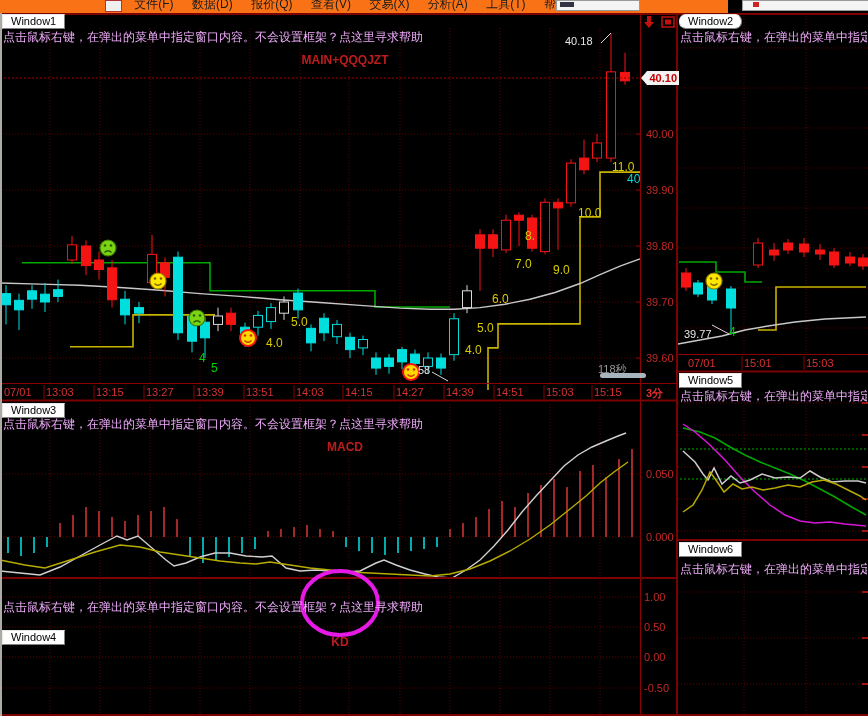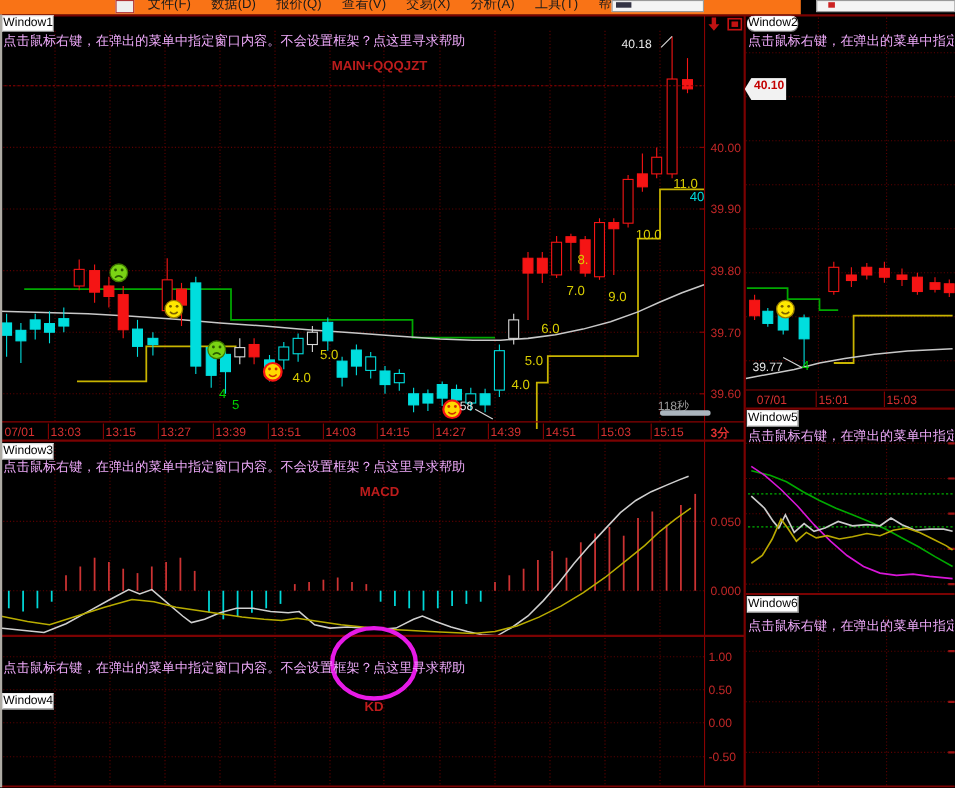--- a/index.html
+++ b/index.html
@@ -9,28 +9,28 @@
            overflow:hidden;white-space:nowrap;z-index:5;text-align:center;}
   .menu-item{display:inline-block;position:relative;top:-6px;font-size:12px;color:#1a1a1a;
              margin-right:14px;}
   .app-icon{display:inline-block;width:15px;height:10px;background:#efefef;
             border:1px solid #b03434;margin:0 8px 0 18px;vertical-align:top;}
   .tb-patch{position:absolute;top:0;height:9px;background:#f4f4f4;border:1px solid #9a9a9a;z-index:6;}
   .tb-mark{position:absolute;top:2px;width:14px;height:5px;background:#334;z-index:7;}
   .tb-mark.red{background:#c22;width:6px;}
   .left-frame{position:absolute;left:0;top:13px;width:2px;height:703px;background:#aeaba4;z-index:4;}
   .badge{position:absolute;background:#fff;color:#000;font-size:11px;line-height:13px;
-         padding:0 0;border:1px solid #808080;border-top-color:#e8e8e8;border-left-color:#e8e8e8;
+         padding:0 8px;border:1px solid #808080;border-top-color:#e8e8e8;border-left-color:#e8e8e8;
          z-index:3;}
   .help{position:absolute;color:#f0abfc;font-size:12px;white-space:nowrap;overflow:hidden;z-index:3;}
   .wtitle{position:absolute;color:#bd1c1c;font-size:12px;font-weight:bold;text-align:center;z-index:3;margin-top:39px;}
   .note-white{position:absolute;color:#e6e6e6;font-size:11px;z-index:3;}
   .note-gray{position:absolute;color:#9a9a9a;font-size:11px;z-index:3;}
   .period{position:absolute;color:#e03030;font-size:11px;font-weight:bold;z-index:3;}
-  .price-tag{position:absolute;left:677px;top:71px;width:36px;height:20px;background:#f2f2f2;
+  .price-tag{position:absolute;left:641px;top:71px;width:36px;height:14px;background:#f2f2f2;
              color:#c40000;font-size:11px;font-weight:bold;line-height:14px;text-align:right;
              padding-right:2px;clip-path:polygon(0 50%,16% 0,100% 0,100% 100%,16% 100%);z-index:3;}
   .scroll-thumb{position:absolute;left:600px;top:373px;width:46px;height:5px;background:#aab4bd;
                 border-radius:3px;z-index:3;}
   svg#cv{position:absolute;left:0;top:0;z-index:1;}
 </style>
 </head>
 <body>
 
 <div class="menubar">

